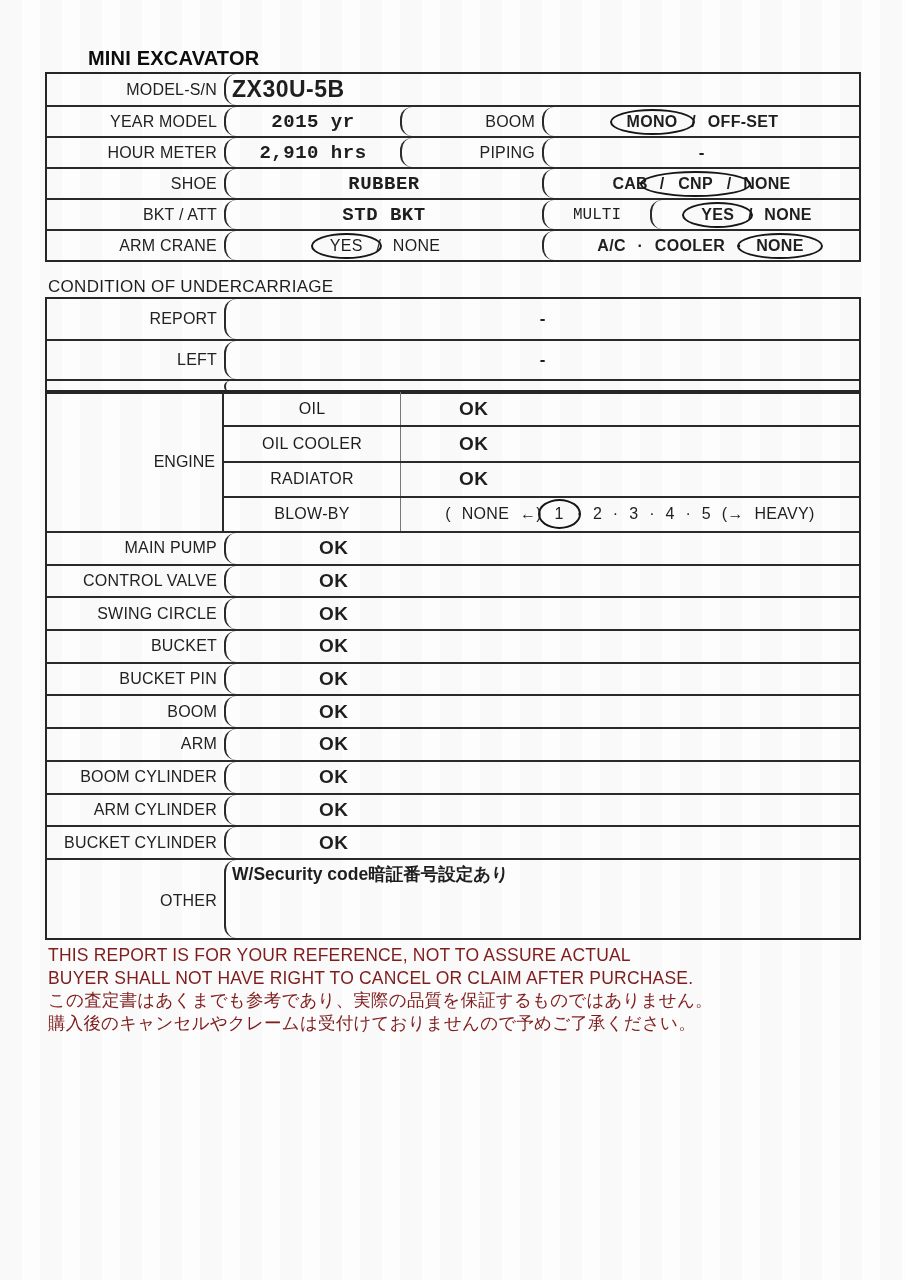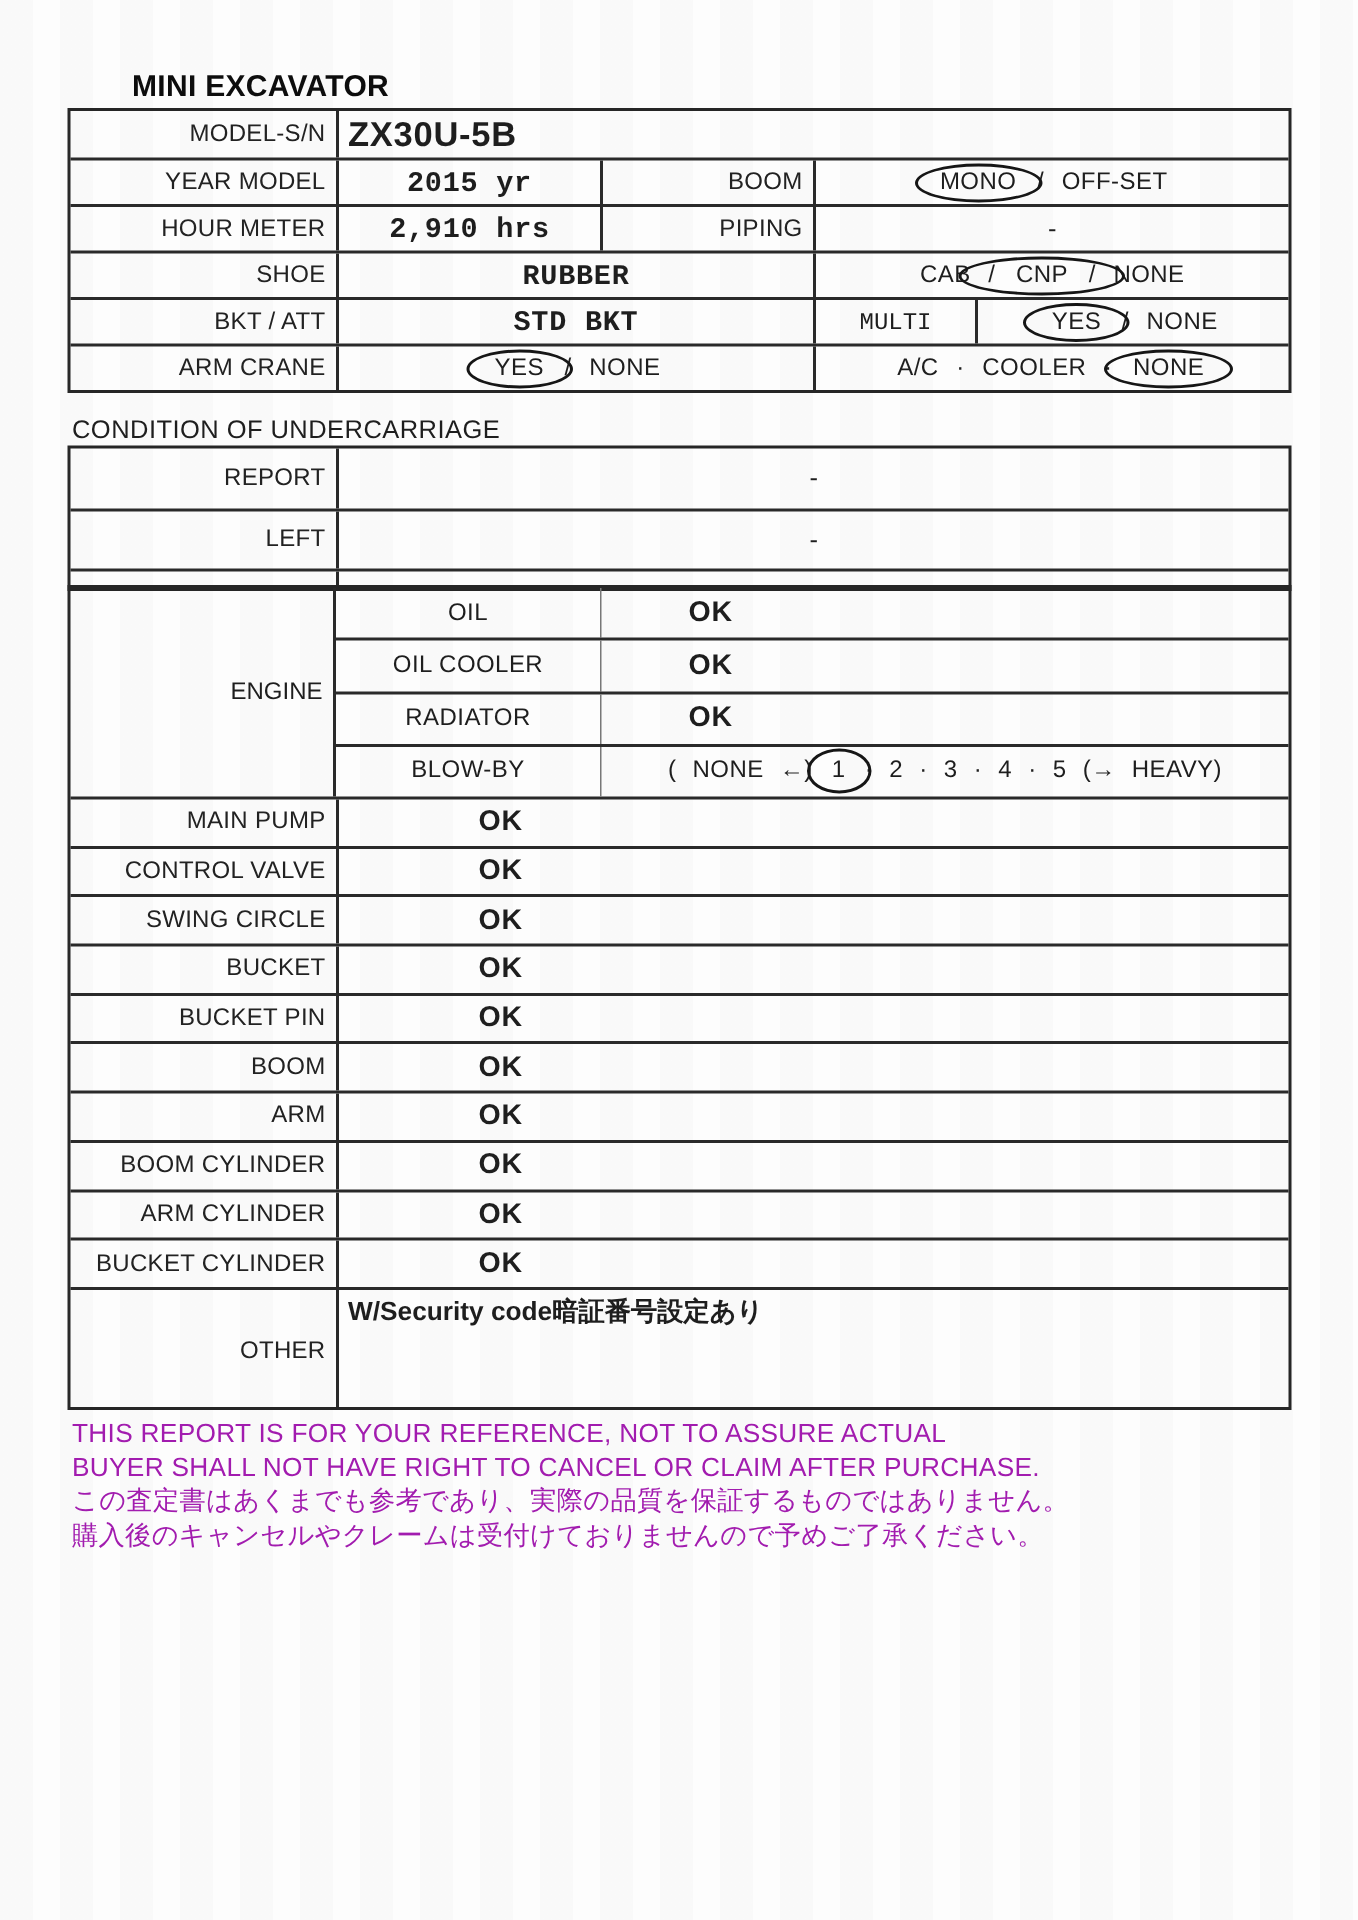--- a/index.html
+++ b/index.html
@@ -13,35 +13,35 @@
     color: #1e1e1e;
     -webkit-font-smoothing: antialiased;
   }
   .abs { position:absolute; }
 
   .doc-title { left:48px; top:47px; font-size:20px; font-weight:700; letter-spacing:0.2px; color:#0d0d0d;margin-left:40px; }
 
   .tbl { position:absolute; left:45px; width:816px; border:2.5px solid #262626; background:transparent; }
   .tr { display:flex; align-items:stretch; border-top:2px solid #2a2a2a; }
   .tr:first-child { border-top:none; }
-  .td { display:flex; align-items:center; border-left:2px solid #2a2a2a; min-width:0; }
+  .td { display:flex; align-items:center; border-left:2px solid #2a2a2a; min-width:0;border-radius:12px; }
   .td:first-child { border-left:none; }
 
   .lab { justify-content:flex-end; padding-right:7px; font-size:16px; letter-spacing:0.2px; color:#222; }
   .cen { justify-content:center;font-family:Liberation Mono, monospace; }
   .opt-c { justify-content:center; font-size:16px; letter-spacing:0.3px; word-spacing:7px; white-space:nowrap; }
   .bold-v { font-weight:700; font-size:19px; letter-spacing:0.5px; }
 
   
   .w-lab { flex:0 0 177px; }
   .w-318 { flex:0 0 318px; }
   .w-176 { flex:0 0 176px; }
   .w-142 { flex:0 0 142px; }
   .w-108 { flex:0 0 108px; }
-  .w-rest { flex:1 1 auto; }
+  .w-rest { flex:1 1 auto;font-weight:bold; }
 
   .t1 { top:72px; }
   .t1 .tr { height:31px; }
   .model-v { font-weight:700; font-size:23px; padding-left:6px; letter-spacing:0.5px; }
   .serial-v { font-weight:700; font-size:22px; padding-left:4px; letter-spacing:0; }
 
   .sec-head { left:48px; top:277px; font-size:17px; letter-spacing:0.3px; }
 
   .t2 { top:297px; }
   .t2 .tr.big { height:40px; }
@@ -222,18 +222,18 @@
 
   <div class="tr other-row">
     <div class="td w-lab lab other-lab">OTHER</div>
     <div class="td w-rest other-val">
       <span>W/Security code</span>
       <span>暗証番号設定あり</span>
     </div>
   </div>
 </div>
 
-<div class="abs disclaimer" style="color: #a21caf;">
+<div class="abs disclaimer" style="color: #7f1d1d;">
   <div>THIS REPORT IS FOR YOUR REFERENCE, NOT TO ASSURE ACTUAL</div>
   <div>BUYER SHALL NOT HAVE RIGHT TO CANCEL OR CLAIM AFTER PURCHASE.</div>
   <div>この査定書はあくまでも参考であり、実際の品質を保証するものではありません。</div>
   <div>購入後のキャンセルやクレームは受付けておりませんので予めご了承ください。</div>
 </div>
 
 </body></html>

